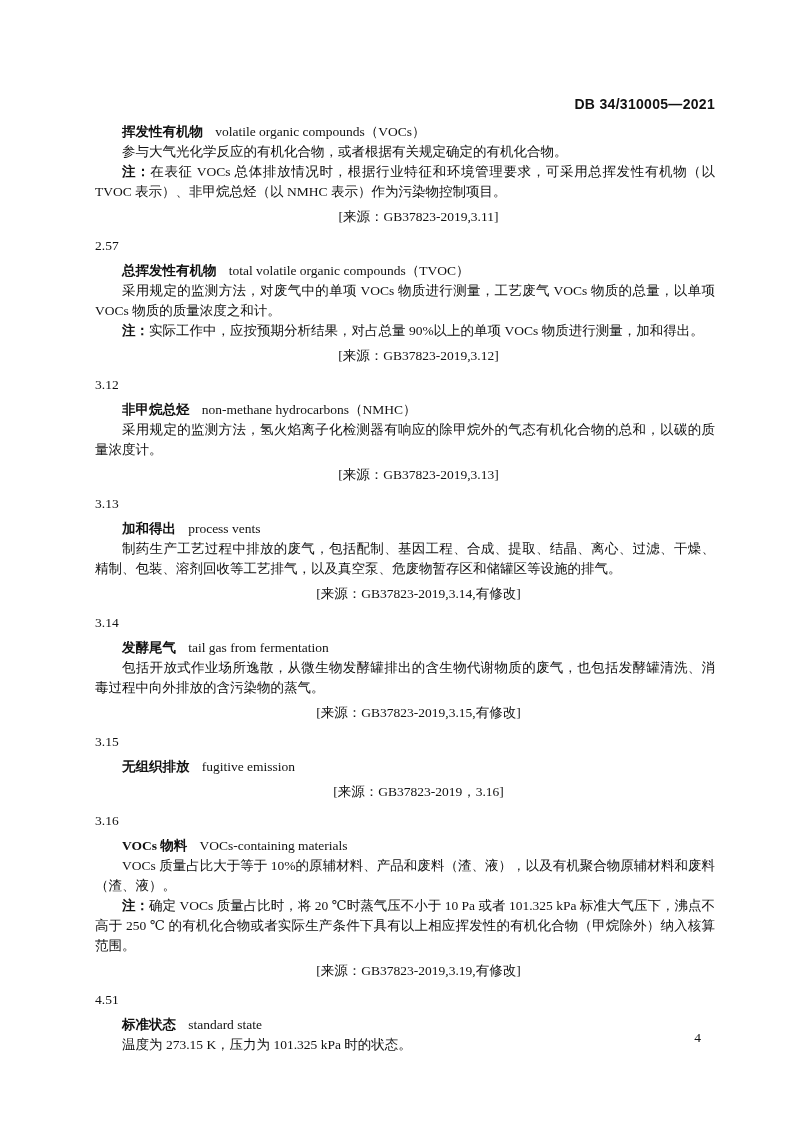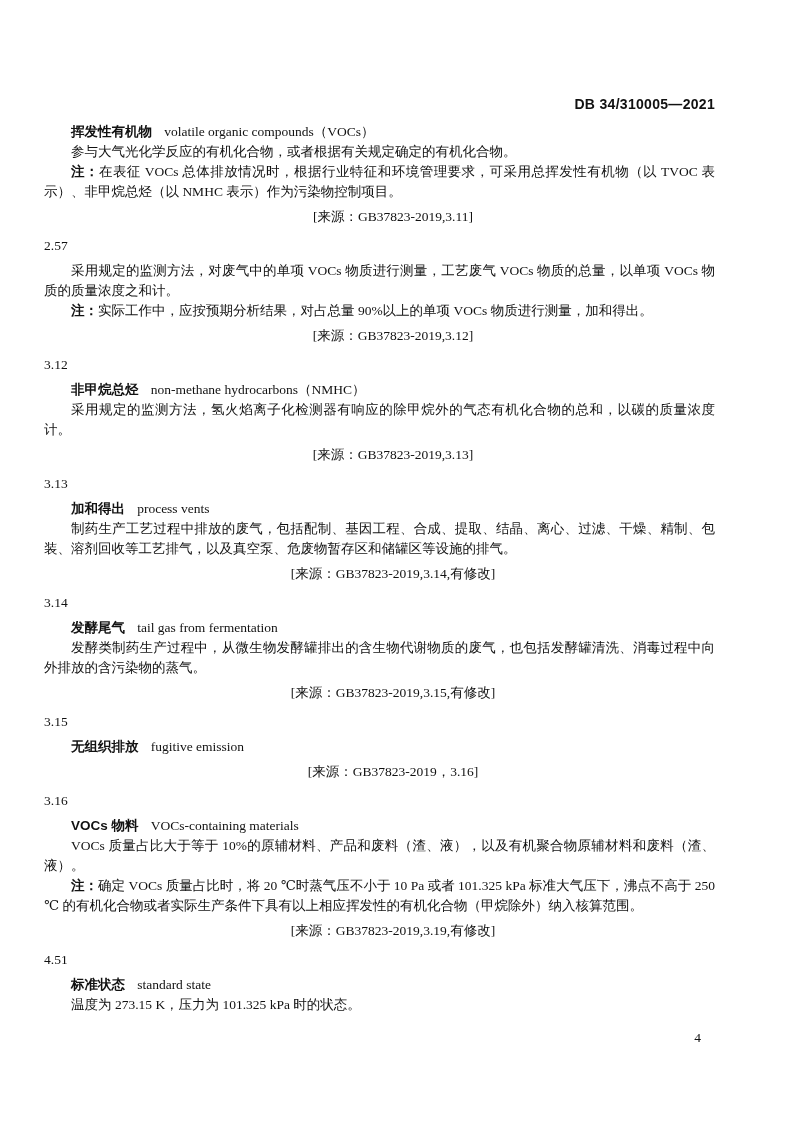--- a/index.html
+++ b/index.html
@@ -11,21 +11,21 @@
     width: 793px;
     height: 1122px;
     overflow: hidden;
     font-family: "Liberation Serif", "DejaVu Serif", serif;
     color: #111111;
   }
   .page {
     box-sizing: border-box;
     width: 793px;
     height: 886px;
-    padding: 95px 78px 0 44px;
+    padding: 95px 78px 0 95px;
     position: relative;
   }
   .doc-header {
     text-align: right;
     margin-bottom: 9px;
     font-family: "Liberation Sans", "DejaVu Sans", sans-serif;
     font-weight: bold;
     font-size: 14px;
     letter-spacing: 0.3px;
     line-height: 18px;
@@ -36,21 +36,21 @@
     line-height: 20px;
   }
   .sec-num {
     margin: 5px 0 5px 0 !important;
     font-size: 13.5px;
   }
   .term {
     text-indent: 2em;
   }
   .term-zh {
-    font-family: Liberation Sans, sans-serif;
+    font-family: Liberation Serif, serif;
     font-weight: bold;
   }
   .term-en {
     margin-left: 0.9em;
   }
   .def, .note {
     text-indent: 2em;
     text-align: justify;
   }
   .note-label {
@@ -77,34 +77,35 @@
   <div class="doc-header">
     <span>DB 34/310005—2021</span>
   </div>
 
   <main class="content" id="content">
       <p class="term"><span class="term-zh">挥发性有机物</span><span class="term-en">volatile organic compounds（VOCs）</span></p>
       <p class="def">参与大气光化学反应的有机化合物，或者根据有关规定确定的有机化合物。</p>
       <p class="note"><span class="note-label">注：</span>在表征 VOCs 总体排放情况时，根据行业特征和环境管理要求，可采用总挥发性有机物（以 TVOC 表示）、非甲烷总烃（以 NMHC 表示）作为污染物控制项目。</p>
       <p class="source">[来源：GB37823-2019,3.11]</p>
       <p class="sec-num">2.57</p>
+      <p class="term"><span class="term-zh">总挥发性有机物</span><span class="term-en">total volatile organic compounds（TVOC）</span></p>
       <p class="def">采用规定的监测方法，对废气中的单项 VOCs 物质进行测量，工艺废气 VOCs 物质的总量，以单项 VOCs 物质的质量浓度之和计。</p>
       <p class="note"><span class="note-label">注：</span>实际工作中，应按预期分析结果，对占总量 90%以上的单项 VOCs 物质进行测量，加和得出。</p>
       <p class="source">[来源：GB37823-2019,3.12]</p>
       <p class="sec-num">3.12</p>
       <p class="term"><span class="term-zh">非甲烷总烃</span><span class="term-en">non-methane hydrocarbons（NMHC）</span></p>
       <p class="def">采用规定的监测方法，氢火焰离子化检测器有响应的除甲烷外的气态有机化合物的总和，以碳的质量浓度计。</p>
       <p class="source">[来源：GB37823-2019,3.13]</p>
       <p class="sec-num">3.13</p>
       <p class="term"><span class="term-zh">加和得出</span><span class="term-en">process vents</span></p>
       <p class="def">制药生产工艺过程中排放的废气，包括配制、基因工程、合成、提取、结晶、离心、过滤、干燥、精制、包装、溶剂回收等工艺排气，以及真空泵、危废物暂存区和储罐区等设施的排气。</p>
       <p class="source">[来源：GB37823-2019,3.14,有修改]</p>
       <p class="sec-num">3.14</p>
       <p class="term"><span class="term-zh">发酵尾气</span><span class="term-en">tail gas from fermentation</span></p>
-      <p class="def">发酵类制药生产过程中，从微生物发酵罐排出的含生物代谢物质的废气，也包括发酵罐清洗、消毒过程中向外排放的含污染物的蒸气。</p>
+      <p class="def">包括开放式作业场所逸散，从微生物发酵罐排出的含生物代谢物质的废气，也包括发酵罐清洗、消毒过程中向外排放的含污染物的蒸气。</p>
       <p class="source">[来源：GB37823-2019,3.15,有修改]</p>
       <p class="sec-num">3.15</p>
       <p class="term"><span class="term-zh">无组织排放</span><span class="term-en">fugitive emission</span></p>
       <p class="source">[来源：GB37823-2019，3.16]</p>
       <p class="sec-num">3.16</p>
       <p class="term"><span class="term-zh">VOCs 物料</span><span class="term-en">VOCs-containing materials</span></p>
       <p class="def">VOCs 质量占比大于等于 10%的原辅材料、产品和废料（渣、液），以及有机聚合物原辅材料和废料（渣、液）。</p>
       <p class="note"><span class="note-label">注：</span>确定 VOCs 质量占比时，将 20 ℃时蒸气压不小于 10 Pa 或者 101.325 kPa 标准大气压下，沸点不高于 250 ℃ 的有机化合物或者实际生产条件下具有以上相应挥发性的有机化合物（甲烷除外）纳入核算范围。</p>
       <p class="source">[来源：GB37823-2019,3.19,有修改]</p>
       <p class="sec-num">4.51</p>

